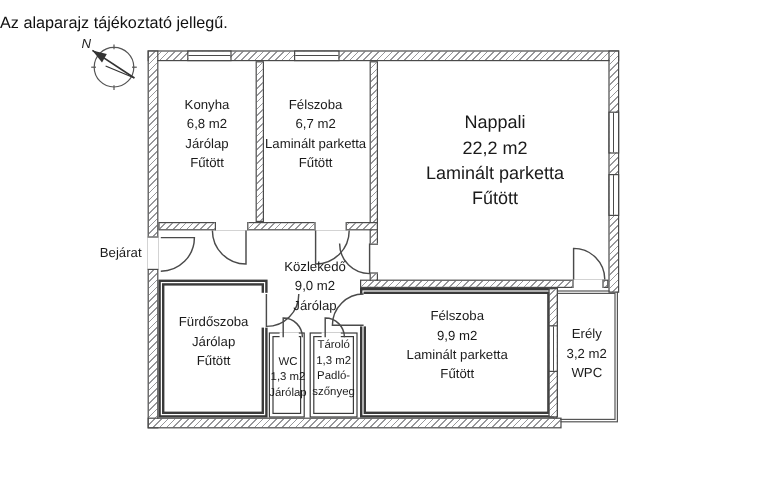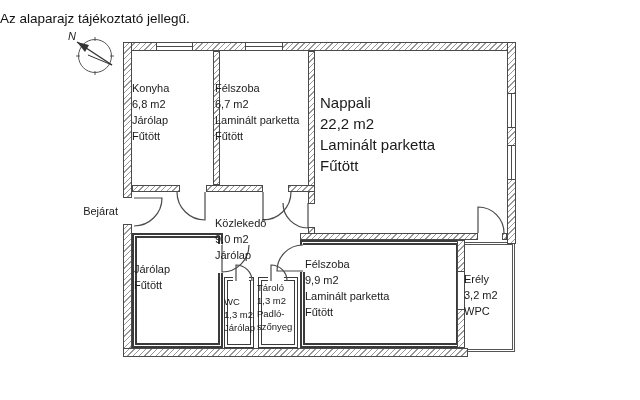--- a/index.html
+++ b/index.html
@@ -16,21 +16,21 @@
   .gap{position:absolute;background:#fff;box-sizing:border-box}
   .gap.cap-v{border-left:1px solid #4a4a4a;border-right:1px solid #4a4a4a}
   .gap.cap-h{border-top:1px solid #4a4a4a;border-bottom:1px solid #4a4a4a}
   
   .win{position:absolute;box-sizing:border-box;border:1px solid #4a4a4a}
   .win.h{background:linear-gradient(to bottom,#fff 0 43%,#4a4a4a 43% 57%,#fff 57% 100%)}
   .win.v{background:linear-gradient(to right,#fff 0 43%,#4a4a4a 43% 57%,#fff 57% 100%)}
   
   .title{position:absolute;left:0;right:0;top:11px;text-align:left;
          font-size:13.5px;color:#111}
-  .lbl{position:absolute;font-size:11px;line-height:16px;white-space:nowrap}
+  .lbl{position:absolute;text-align:center;font-size:11px;line-height:16px;white-space:nowrap}
   .lbl.big{font-size:15px;line-height:21px}
   .lbl.sm{font-size:9.5px;line-height:13px}
   .lbl.right{text-align:right}
   svg{position:absolute;overflow:visible}
   #doors{left:0;top:0;pointer-events:none}
 </style>
 </head>
 <body>
 
 <div id="stage">
@@ -118,20 +118,21 @@
     <div>Fűtött</div>
   </div>
 
   <div class="lbl" style="left:215px;top:215px;width:95px">
     <div>Közlekedő</div>
     <div>9,0 m2</div>
     <div>Járólap</div>
   </div>
 
   <div class="lbl" style="left:134px;top:261px;width:88px">
+    <div>Fürdőszoba</div>
     <div>Járólap</div>
     <div>Fűtött</div>
   </div>
 
   <div class="lbl sm" style="left:224px;top:295px;width:32px">
     <div>WC</div>
     <div>1,3 m2</div>
     <div>Járólap</div>
   </div>
 

